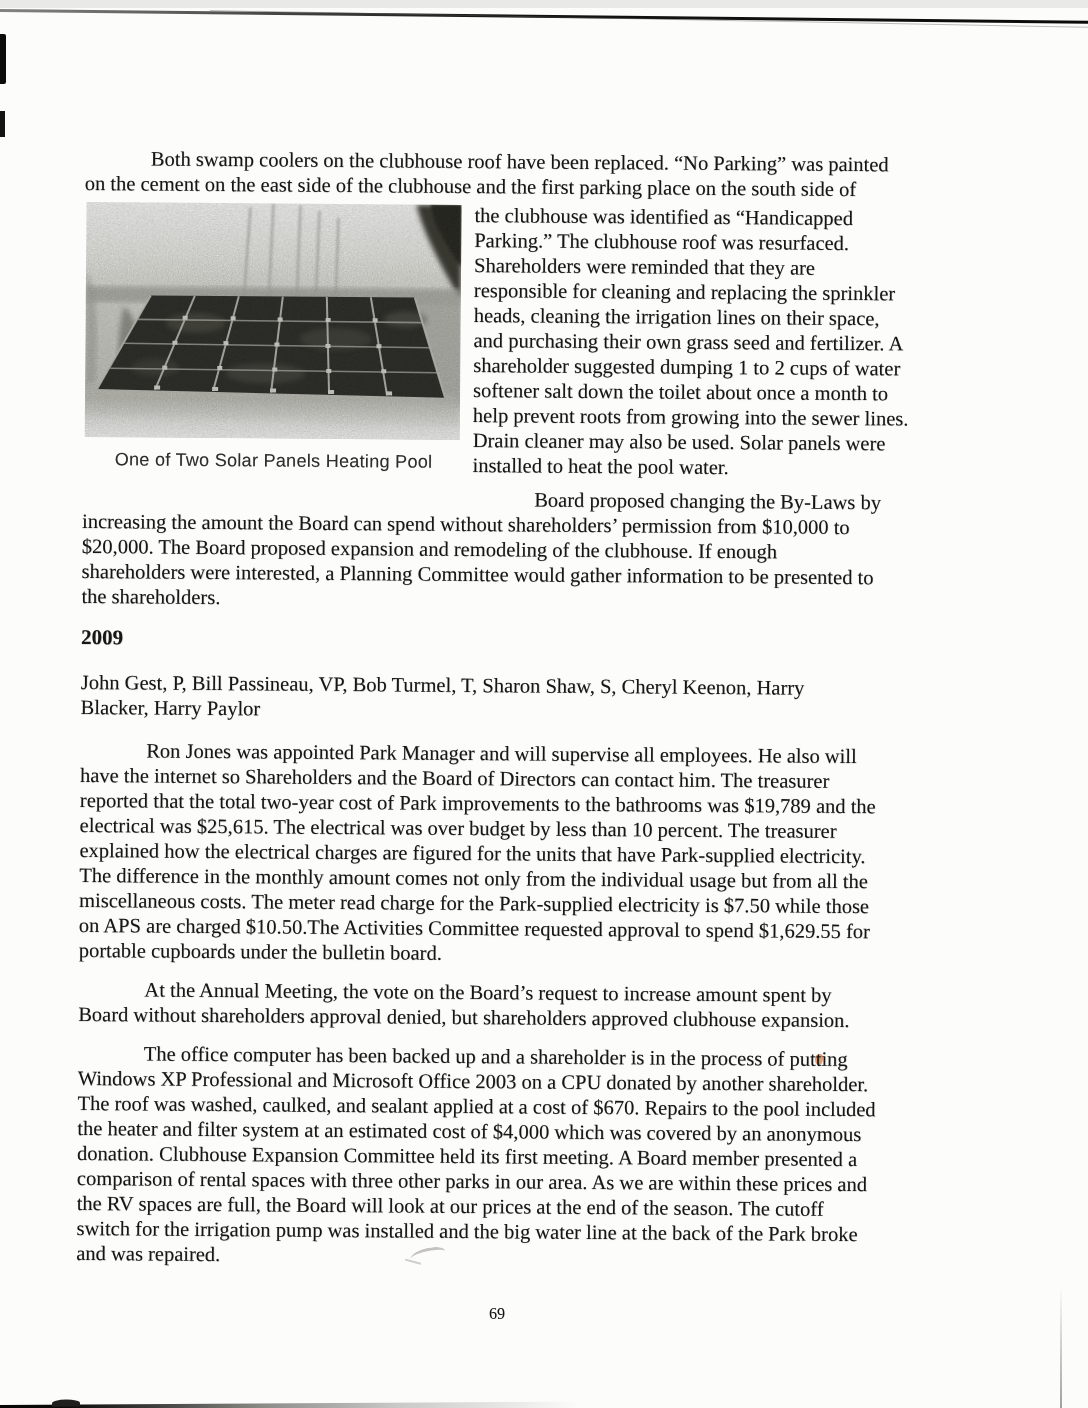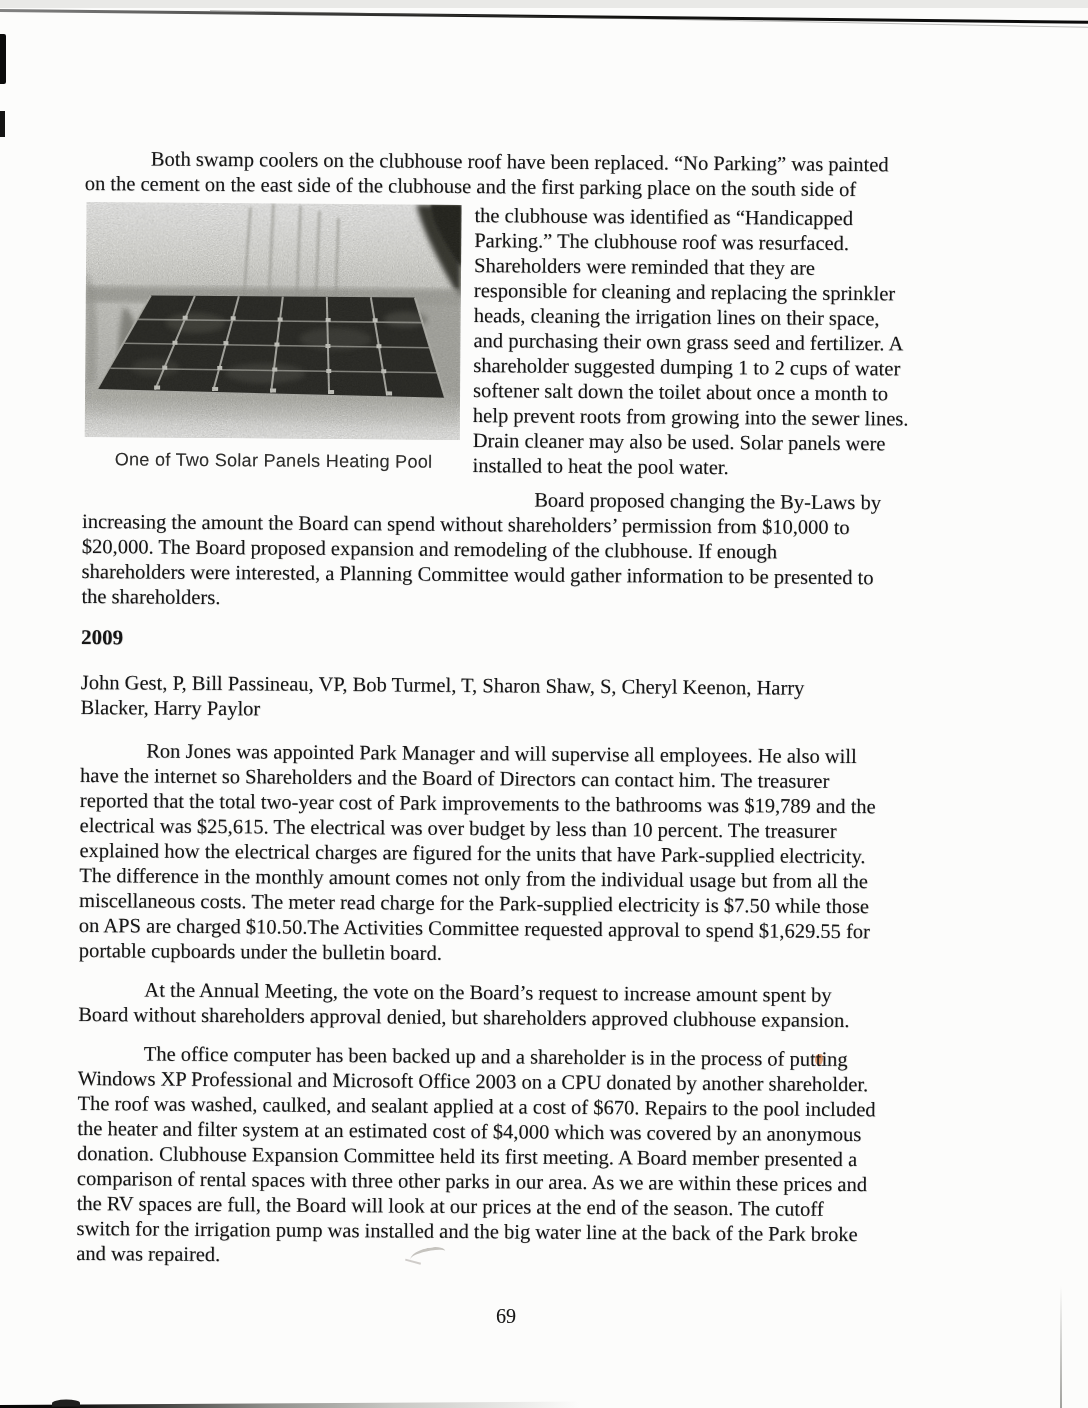--- a/index.html
+++ b/index.html
@@ -26,22 +26,22 @@
     text-shadow:0.2px 0.2px 0.5px rgba(40,40,40,0.3);
   }
   .wrap-col { flex:1 1 auto; padding-right:18px; }
   .p2 { margin-top:9px; text-indent:452px; }
   .year { margin-top:16px; font-weight:bold; font-size:21px; }
   .names { margin-top:20px; }
   .p3 { margin-top:18px; }
   .p4 { margin-top:14px; }
   .p5 { margin-top:14px; }
   .pagenum {
-    position:absolute; top:1297px; left:446px; width:120px; text-align:center;
-    font-size:20px; text-shadow:0.3px 0.3px 0.6px rgba(25,25,25,0.35);
+    position:absolute; top:1297px; left:437px; width:120px; text-align:center;
+    font-size:16px; text-shadow:0.3px 0.3px 0.6px rgba(25,25,25,0.35);
   }
   
   .art-top-line {
     position:absolute; top:1px; left:-8px; width:1112px; height:3px;
     background:linear-gradient(to right, rgba(15,15,15,0.5), #151513 45%, #0a0a0a);
     transform:rotate(0.62deg); transform-origin:0 0; border-radius:2px;
   }
   .art-top-line2 {
     position:absolute; top:2px; left:210px; width:900px; height:1px;
     background:rgba(90,90,88,0.4);

